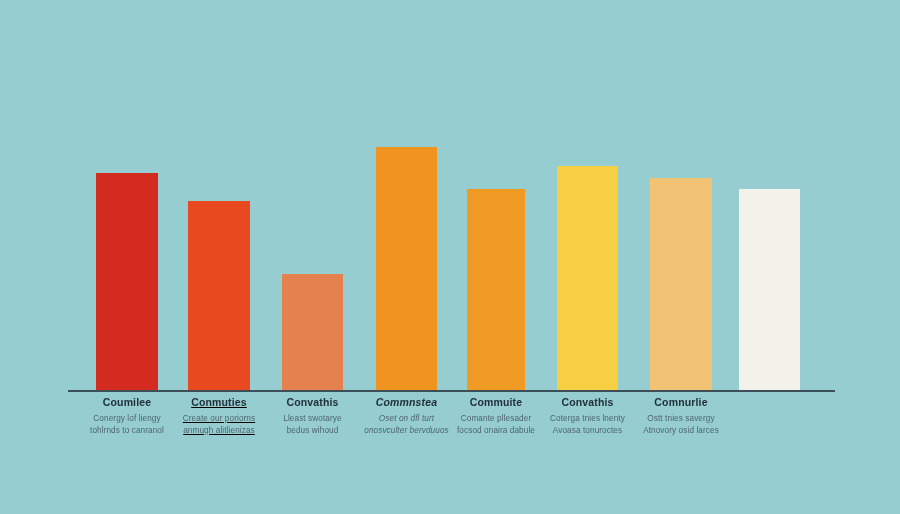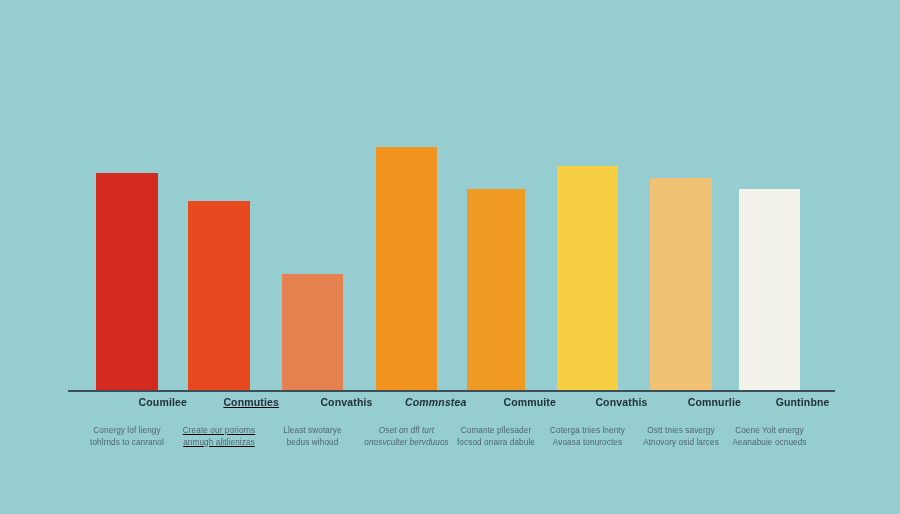--- a/index.html
+++ b/index.html
@@ -55,24 +55,23 @@
     top: 0;
     text-align: center;
   }
   .label-title {
     font-size: 10.5px;
     font-weight: bold;
     color: #22303a;
     letter-spacing: 0.15px;
     line-height: 13px;
     white-space: nowrap;
-    text-align: right;
   }
   .label-sub {
-    margin-top: 16px;
+    margin-top: 4px;
     font-size: 8.2px;
     font-weight: normal;
     color: #4f6570;
     line-height: 11.5px;
     letter-spacing: 0.1px;
   }
   .label-sub-line {
     display: block;
     white-space: nowrap;
   }
@@ -138,22 +137,15 @@
         <span class="label-sub-line">Avoasa tonuroctes</span>
       </div>
     </div>
     <div class="label-group" style="width: 120px; left: 621px;">
       <div class="label-title">Comnurlie</div>
       <div class="label-sub">
         <span class="label-sub-line">Ostt tnies savergy</span>
         <span class="label-sub-line">Atnovory osid larces</span>
       </div>
     </div>
-    <div class="label-group" style="width: 120px; left: 709.5px;">
-      <div class="label-title">Guntinbne</div>
-      <div class="label-sub">
-        <span class="label-sub-line">Coene Yolt energy</span>
-        <span class="label-sub-line">Aeanabuie ocnueds</span>
-      </div>
-    </div>
   </div>
 
 </div>
 
 </body></html>

